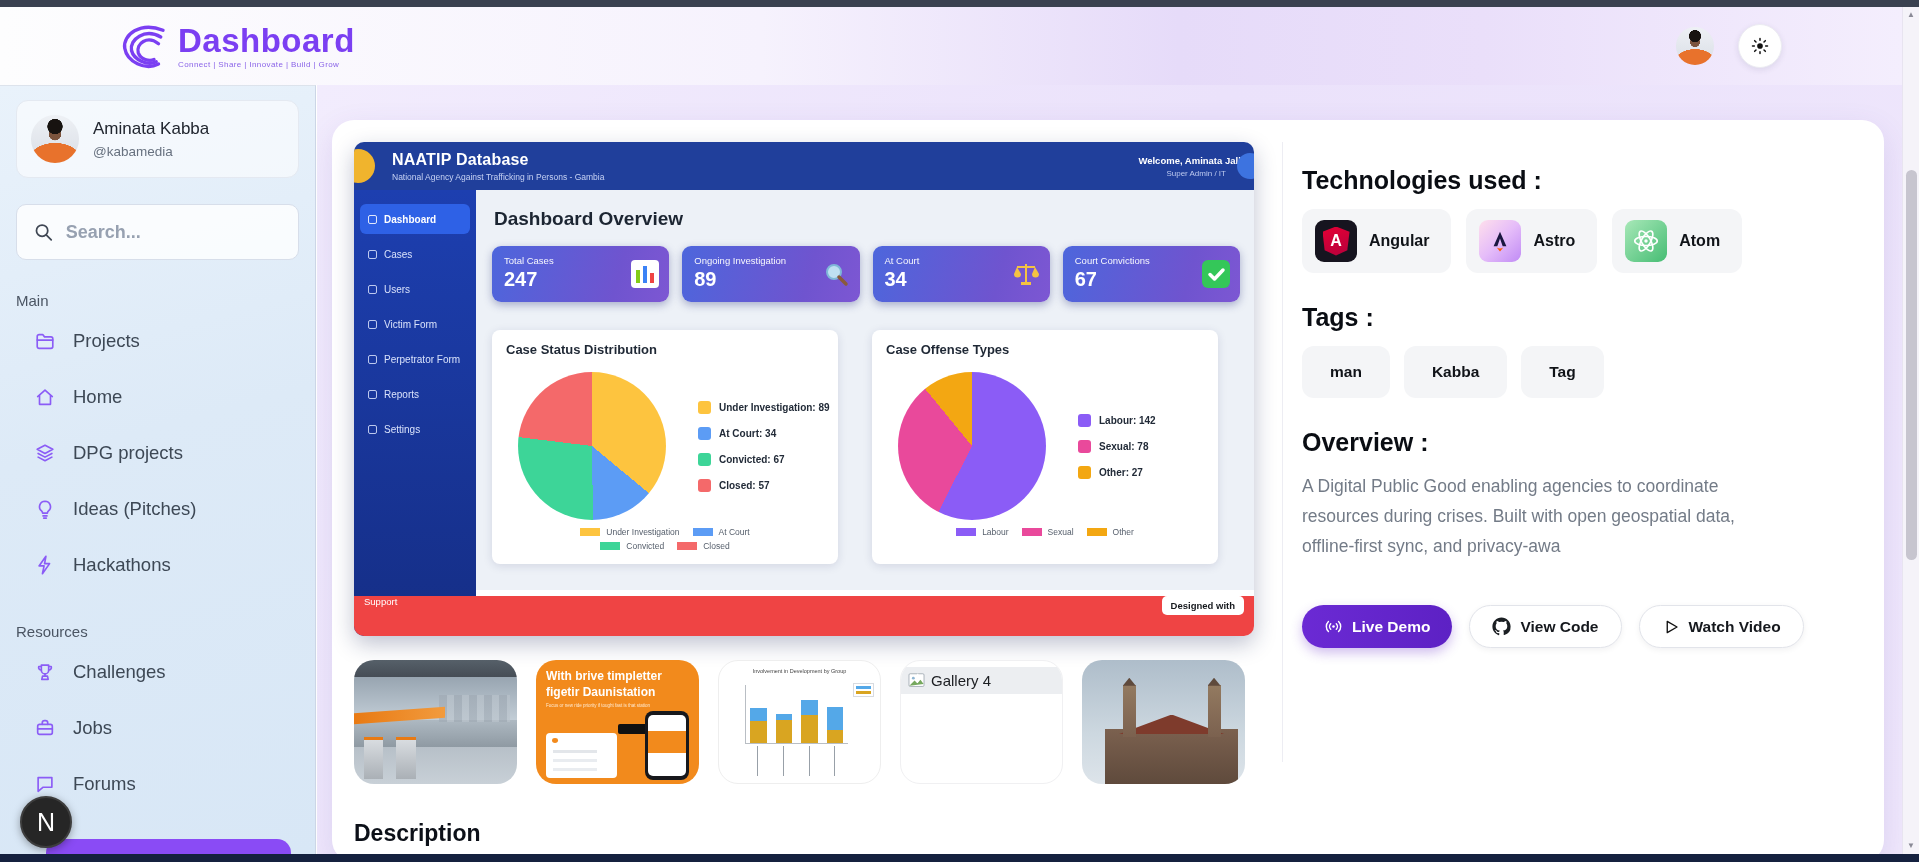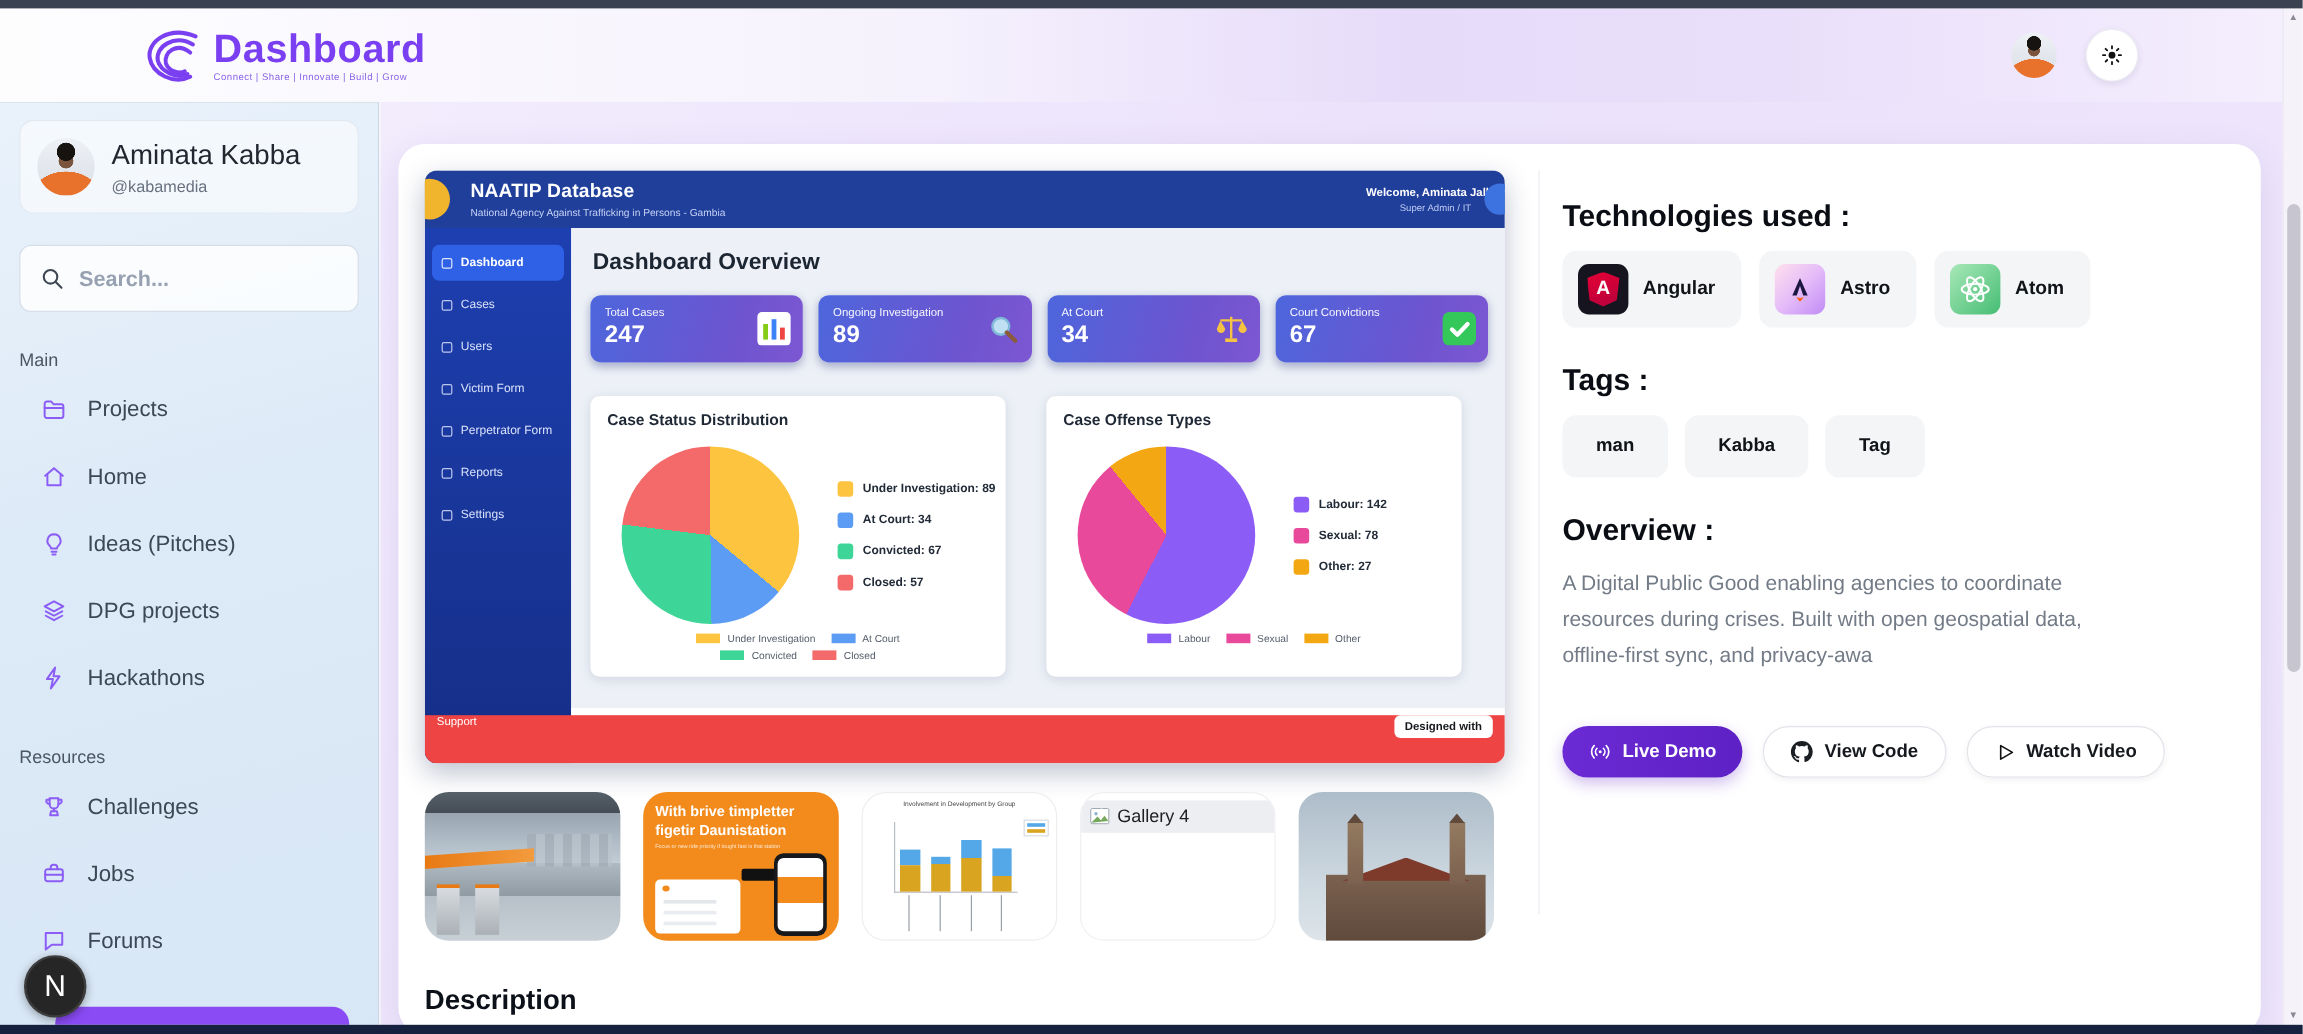--- a/index.html
+++ b/index.html
@@ -33,21 +33,21 @@
   .avatar-48{width:48px;height:48px;flex:none;}
   .theme-btn{width:44px;height:44px;border-radius:50%;background:#fff;border:1px solid #ececf2;
     box-shadow:0 2px 6px rgba(40,40,80,.10);display:flex;align-items:center;justify-content:center;cursor:pointer;}
 
   
   .sidebar{position:absolute;left:0;top:85px;width:316px;bottom:8px;overflow:hidden;
     background:linear-gradient(165deg,#e9f2fb 0%,#ddeaf7 45%,#d8e7f6 100%);
     border-right:1px solid #ccd6e6;border-top:1px solid #dde3ec;z-index:8;}
   .user-card{margin:14px 16px 0;background:rgba(255,255,255,.55);border:1px solid #e4e9f1;border-radius:12px;
     padding:14px;display:flex;align-items:center;gap:14px;cursor:pointer;}
-  .user-name{font-size:23px;color:#21262f;}
+  .user-name{font-size:17px;color:#21262f;}
   .user-handle{font-size:13.5px;color:#67717f;margin-top:5px;}
   .search-box{margin:26px 16px 0;background:rgba(255,255,255,.8);border:1px solid #d7deea;border-radius:10px;
     height:56px;display:flex;align-items:center;gap:12px;padding:0 16px;}
   .search-box input{border:none;outline:none;background:transparent;font-size:18px;color:#374151;width:100%;
     font-family:"Liberation Sans",sans-serif;font-weight:bold;}
   .search-box input::placeholder{color:#97a1b1;}
   .section-label{margin:32px 0 6px 16px;font-size:15px;color:#4b5563;}
   .side-item{display:flex;align-items:center;gap:17px;padding:15px 0 15px 34px;margin-bottom:4px;
     font-size:18.5px;color:#3d4855;cursor:pointer;}
   .side-icon{width:22px;height:22px;flex:none;display:inline-flex;}
@@ -235,36 +235,36 @@
           <svg viewBox="0 0 24 24" width="22" height="22" fill="none" stroke="#8b5cf6" stroke-width="1.8" stroke-linecap="round" stroke-linejoin="round">
             <path d="M4 11.5 12 4.5l8 7"></path>
             <path d="M6 10.5V20h12v-9.5"></path>
           </svg>
         </span>
         <span>Home</span>
       </div>
       <div class="side-item">
         <span class="side-icon">
           <svg viewBox="0 0 24 24" width="22" height="22" fill="none" stroke="#8b5cf6" stroke-width="1.8" stroke-linecap="round" stroke-linejoin="round">
+            <path d="m12 3.5 8.5 4.5-8.5 4.5L3.5 8z"></path>
+            <path d="m4.5 12.5 7.5 4 7.5-4"></path>
+            <path d="m4.5 16.5 7.5 4 7.5-4"></path>
+          </svg>
+        </span>
+        <span>DPG projects</span>
+      </div>
+      <div class="side-item">
+        <span class="side-icon">
+          <svg viewBox="0 0 24 24" width="22" height="22" fill="none" stroke="#8b5cf6" stroke-width="1.8" stroke-linecap="round" stroke-linejoin="round">
             <path d="M12 3.5a6 6 0 0 1 3.8 10.6c-.7.6-1.1 1.4-1.2 2.4h-5.2c-.1-1-.5-1.8-1.2-2.4A6 6 0 0 1 12 3.5z"></path>
             <path d="M9.8 19.5h4.4"></path>
             <path d="M10.6 22h2.8"></path>
           </svg>
         </span>
         <span>Ideas (Pitches)</span>
-      </div>
-      <div class="side-item">
-        <span class="side-icon">
-          <svg viewBox="0 0 24 24" width="22" height="22" fill="none" stroke="#8b5cf6" stroke-width="1.8" stroke-linecap="round" stroke-linejoin="round">
-            <path d="m12 3.5 8.5 4.5-8.5 4.5L3.5 8z"></path>
-            <path d="m4.5 12.5 7.5 4 7.5-4"></path>
-            <path d="m4.5 16.5 7.5 4 7.5-4"></path>
-          </svg>
-        </span>
-        <span>DPG projects</span>
       </div>
       <div class="side-item">
         <span class="side-icon">
           <svg viewBox="0 0 24 24" width="22" height="22" fill="none" stroke="#8b5cf6" stroke-width="1.8" stroke-linecap="round" stroke-linejoin="round">
             <path d="M13 2.5 5.5 13H11l-1.8 8.5L17 10.5h-5.5z"></path>
           </svg>
         </span>
         <span>Hackathons</span>
       </div>
       <div class="section-label">Resources</div>

